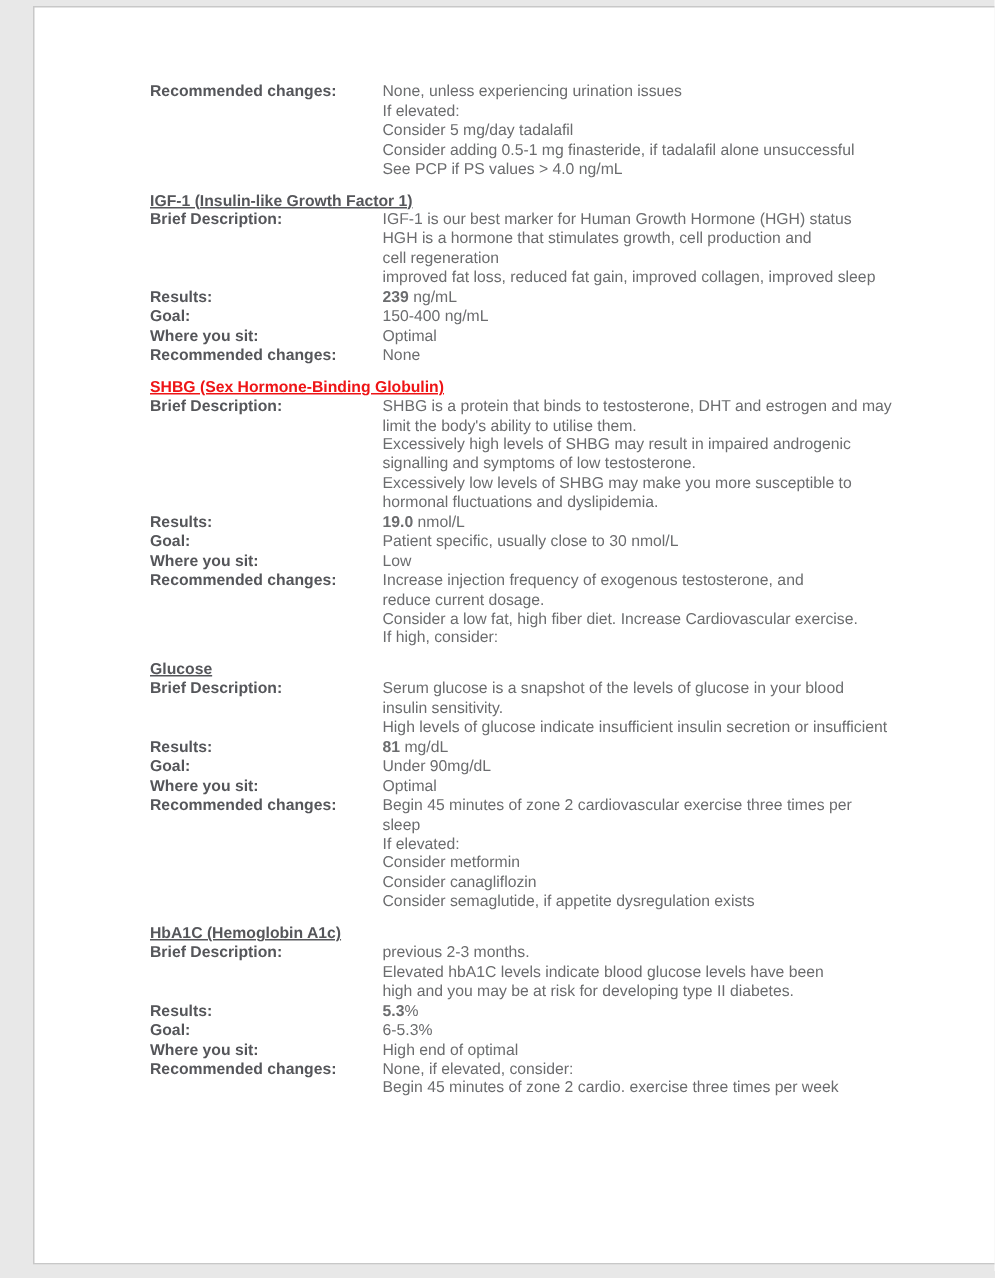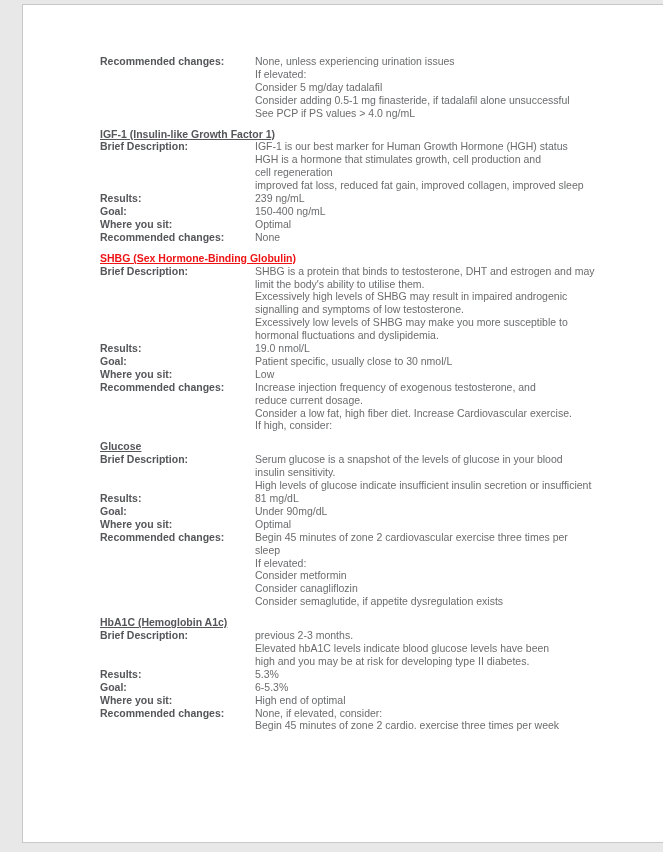--- a/index.html
+++ b/index.html
@@ -36,21 +36,21 @@
   .heading.alert { color: var(--alert, #ee1416); }
   .row { display: flex; align-items: flex-start; }
   .label {
     flex: 0 0 155px;
     font-weight: bold;
     color: var(--label, #55565a);
     white-space: nowrap;
   }
   .value { flex: 1 1 auto; min-width: 0; }
   .vline { white-space: nowrap; }
-  .b { font-weight: normal; margin-top: 16px; }
+  .b { font-weight: bold; margin-top: 16px; }
 </style>
 </head>
 <body style="--page-bg: #e8e8e8; --paper: #ffffff; --border: #c8c8c8; --label: #55565a; --value: #6b6c6e; --alert: #ee1416;">
 
 <div class="paper">
   <div class="content">
       <div class="section">
         <div class="row">
           <div class="label">Recommended changes:</div>
           <div class="value">

